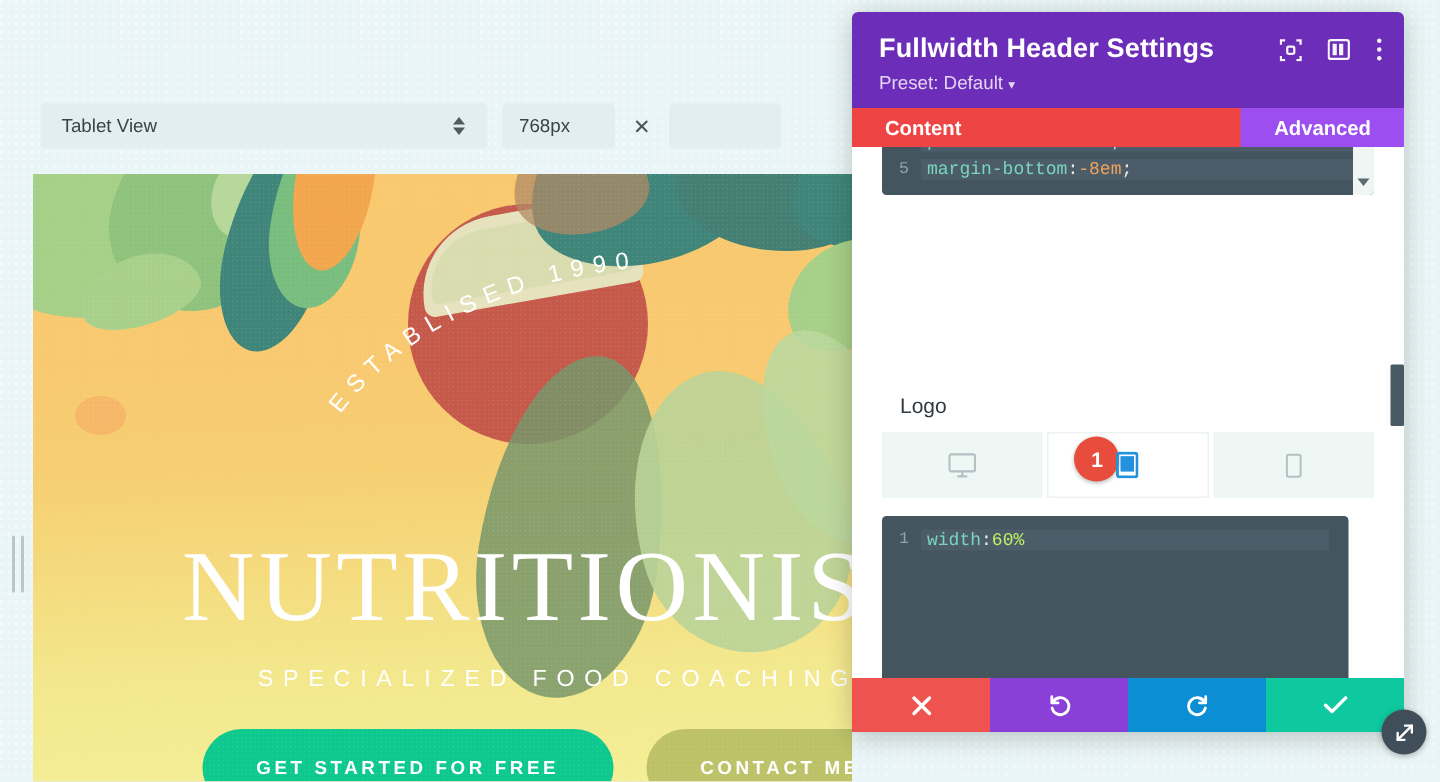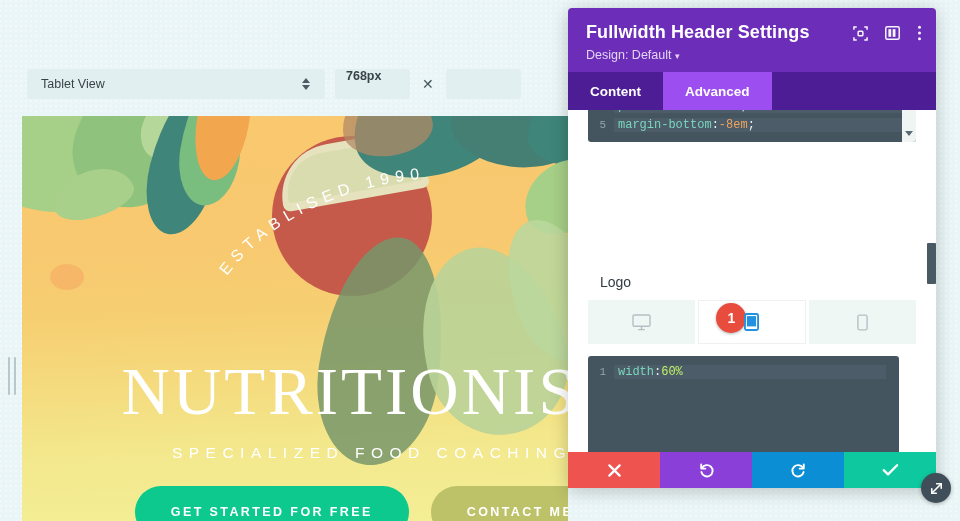--- a/index.html
+++ b/index.html
@@ -47,22 +47,22 @@
   .spinner-ico::before, .spinner-ico::after {
     content: ""; position: absolute; left: 1px;
     border-left: 4px solid transparent; border-right: 4px solid transparent;
   }
   .spinner-ico::before { top: 2px; border-bottom: 5px solid #4f5b60; }
   .spinner-ico::after { bottom: 2px; border-top: 5px solid #4f5b60; }
 
   .px-field {
     width: 75px; height: 30px;
     background: #e2eff1; border-radius: 3px;
-    display: flex; padding-left: 11px;
-    font-size: 12.5px; color: #3a4448; font-weight: bold;
+    display: flex; align-items: center; padding-left: 11px;
+    font-size: 12.5px; color: #3a4448;
   }
   .x-sep { font-size: 14px; color: #46555b; padding: 0 2px; font-weight: 400; }
   .blank-field {
     width: 75px; height: 30px;
     background: #e2eff1; border-radius: 3px;
   }
 
   
   .viewport {
     position: absolute; left: 22px; top: 116px;
@@ -160,21 +160,21 @@
     color: #e3d5f5; font-size: 12.5px; margin-top: 5px;
   }
   .modal-preset .caret { font-size: 9px; }
   .head-icons {
     position: absolute; right: 14px; top: 17px;
     display: flex; align-items: center; gap: 17px;
   }
   .hico { color: #fff; opacity: .95; line-height: 0; }
 
   .tabs {
-    display: flex; background: #4c1d95; height: 38px;
+    display: flex; background: #ef4444; height: 26px; justify-content: space-between;
   }
   .tab {
     flex: 0 0 auto; padding: 0 22px;
     display: flex; align-items: center; justify-content: center;
     color: #fff; font-size: 13.5px; font-weight: 700;
   }
   .tab.active { background: #9d4ef0; }
 
   .modal-body {
     flex: 1; background: #ffffff;
@@ -338,21 +338,21 @@
   <div class="drag-handle">
     <i></i>
     <i></i>
   </div>
 
   <div class="modal">
 
     <div class="modal-head">
       <div class="modal-title">Fullwidth Header Settings</div>
       <div class="modal-preset">
-        <span>Design: Default</span>
+        <span>Preset: Default</span>
         <span class="caret">▾</span>
       </div>
 
       <div class="head-icons">
         <span class="hico">
           <svg width="15" height="15" viewBox="0 0 16 16">
             <path d="M1 4V1h3M12 1h3v3M15 12v3h-3M4 15H1v-3" fill="none" stroke="#fff" stroke-width="1.6"></path>
             <rect x="5.5" y="5.5" width="5" height="5" rx="1" fill="none" stroke="#fff" stroke-width="1.6"></rect>
           </svg>
         </span>

